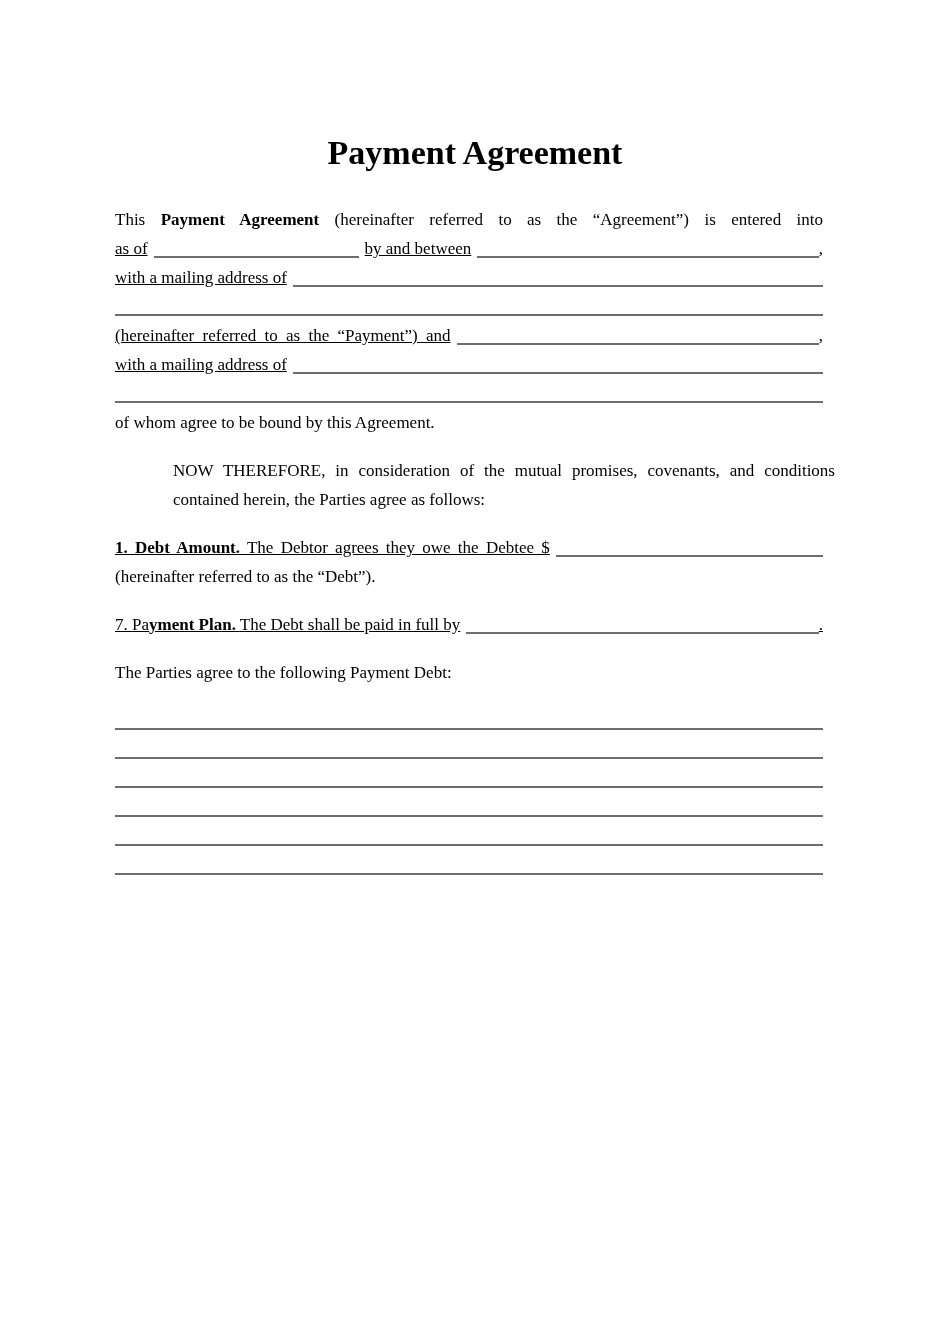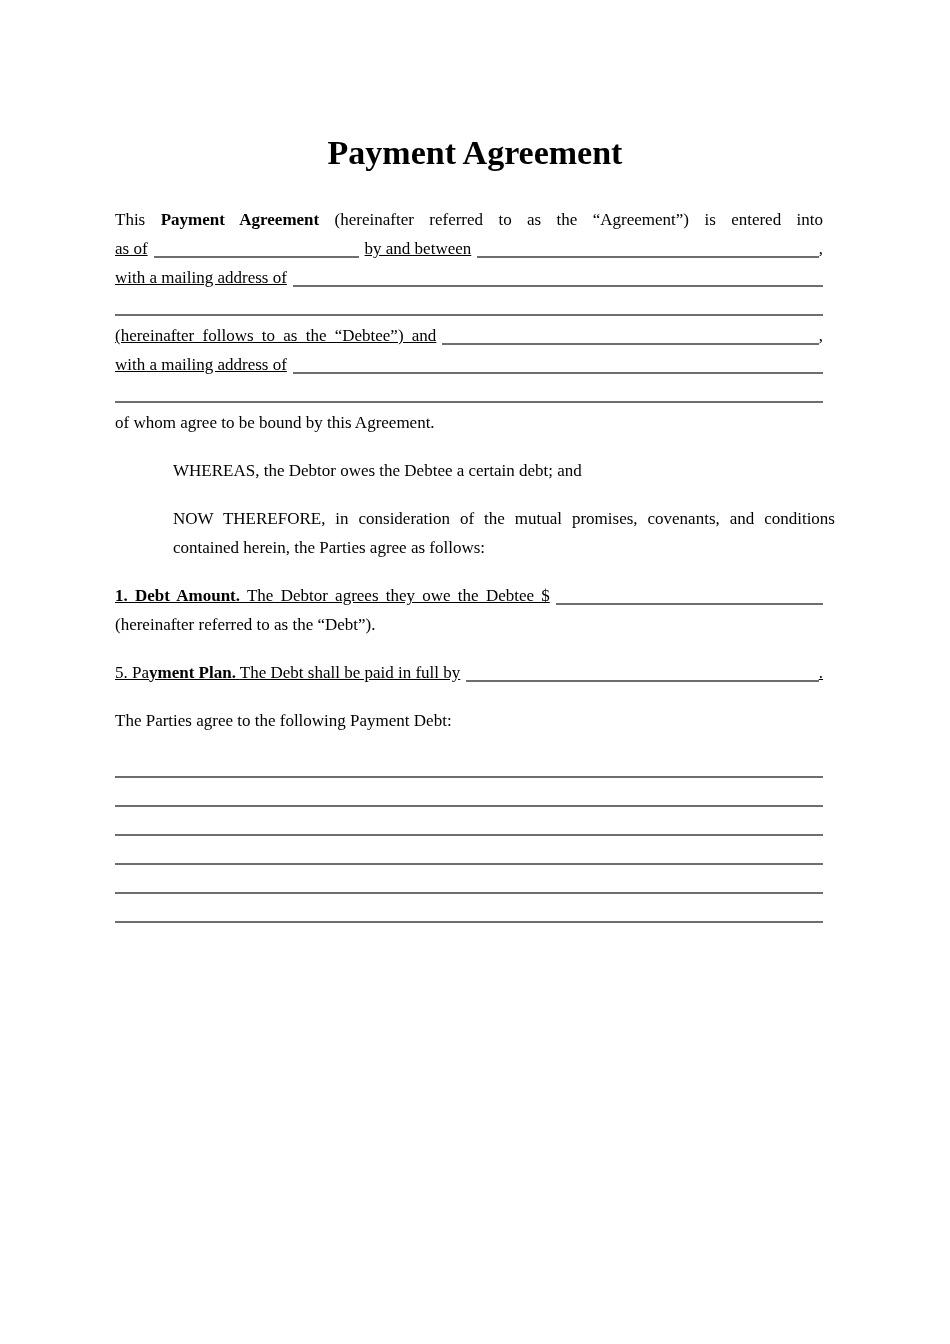--- a/index.html
+++ b/index.html
@@ -96,54 +96,53 @@
     <div class="line">
       <span class="txt">with a mailing address of</span>
       <span class="blank grow"></span>
     </div>
 
     <div class="line">
       <span class="blank grow noml"></span>
     </div>
 
     <div class="line">
-      <span class="txt ws2">(hereinafter follows to as the “Debtee”) and</span>
+      <span class="txt ws2">(hereinafter referred to as the “Payment”) and</span>
       <span class="blank grow"></span>
       <span class="txt">,</span>
     </div>
 
     <div class="line">
       <span class="txt">with a mailing address of</span>
       <span class="blank grow"></span>
     </div>
 
     <div class="line">
       <span class="blank grow noml"></span>
     </div>
 
 
     <div class="tline">of whom agree to be bound by this Agreement.</div>
   </div>
 
-  <p class="para indent">WHEREAS, the Debtor owes the Debtee a certain debt; and</p>
 
 
   <p class="para indent">NOW THEREFORE, in consideration of the mutual promises, covenants, and conditions contained herein, the Parties agree as follows:</p>
 
   <div class="block">
     <div class="line">
       <span class="txt ws"><b>1. Debt Amount.</b> <span>The Debtor agrees they owe the Debtee $</span></span>
       <span class="blank grow"></span>
     </div>
     <div class="tline">(hereinafter referred to as the “Debt”).</div>
   </div>
 
   <div class="block">
     <div class="line">
-      <span class="txt"><span>5. Pa</span><b>yment Plan.</b> <span>The Debt shall be paid in full by</span></span>
+      <span class="txt"><span>7. Pa</span><b>yment Plan.</b> <span>The Debt shall be paid in full by</span></span>
       <span class="blank grow"></span>
       <span class="txt">.</span>
     </div>
   </div>
 
   <p class="para">The Parties agree to the following Payment Debt:</p>
 
   <div class="block">
     <div class="line">
         <span class="blank grow noml"></span>

